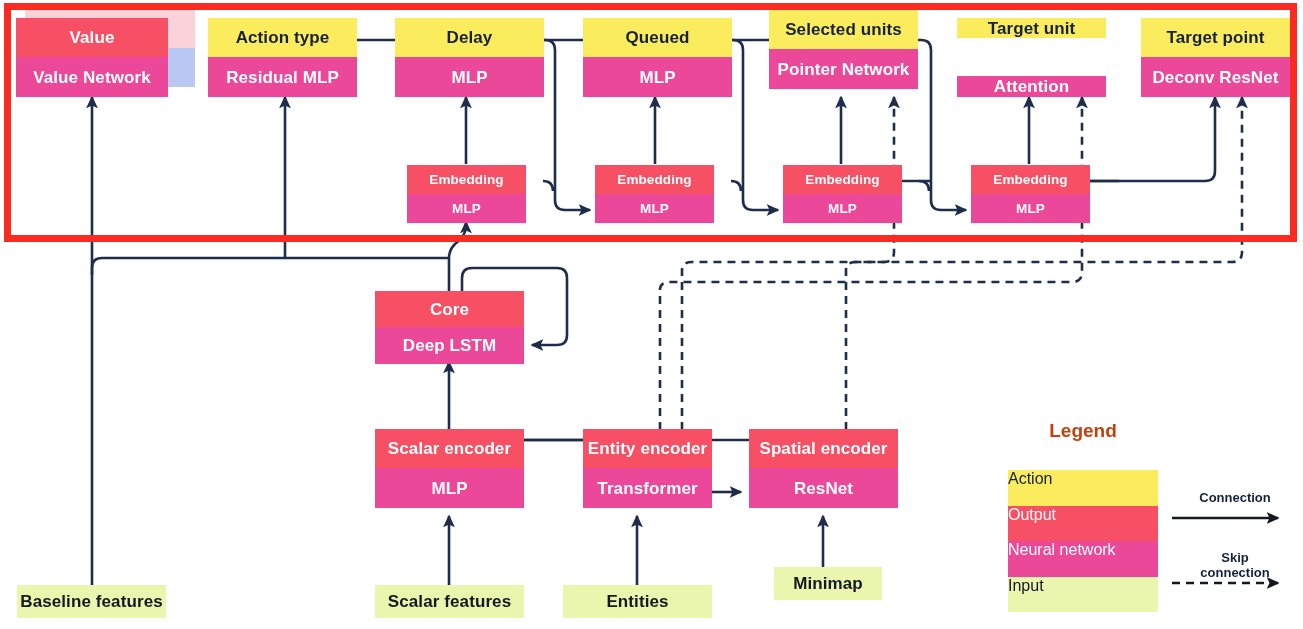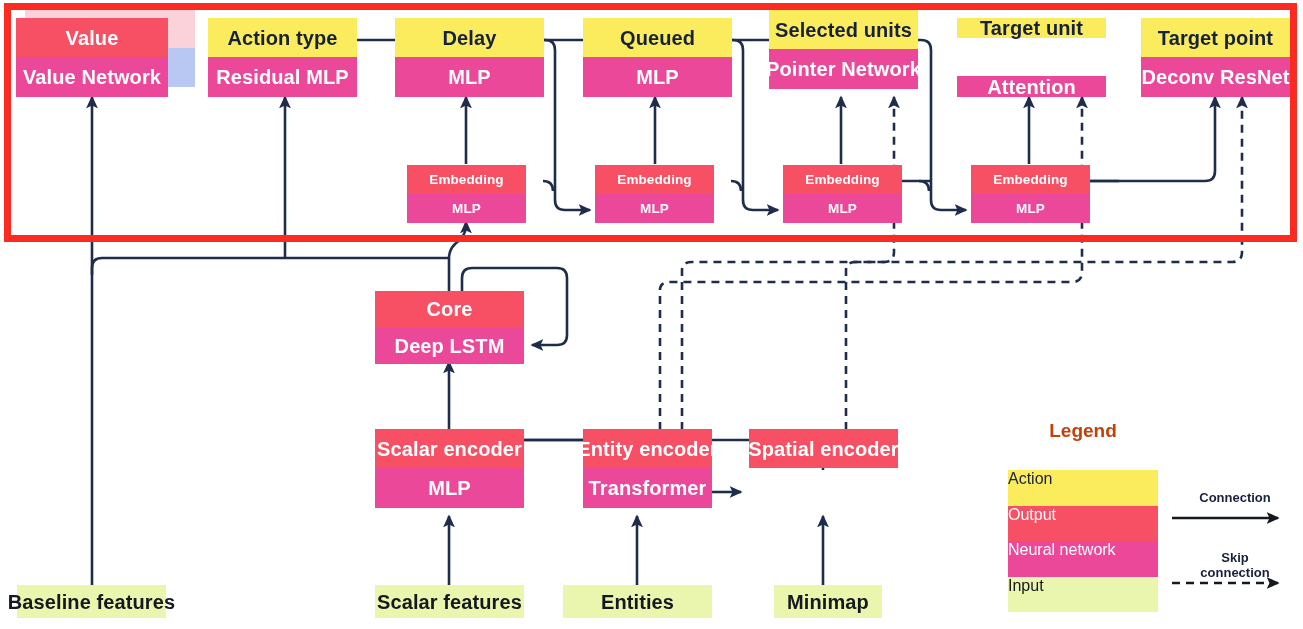--- a/index.html
+++ b/index.html
@@ -29,21 +29,21 @@
     display:flex;
     flex-direction:column;
     z-index:3;
   }
   .node .seg{
     display:flex;
     align-items:center;
     justify-content:center;
     box-sizing:border-box;
     width:100%;
-    font-size:20px;
+    font-size:17px;
     font-weight:700;
     letter-spacing:.1px;
     line-height:1;
     white-space:nowrap;
   }
   .seg.action{ background:#FBEC5D; color:#17213c; }
   .seg.output{ background:#F74F63; color:#ffffff; }
   .seg.net   { background:#ec4899; color:#ffffff; }
   .seg.input { background:#EAF5AE; color:#14181f; }
 
@@ -238,35 +238,36 @@
     <div class="seg net" style="height:40px;">MLP</div>
   </div>
 
   <div class="node" style="left:563px; top:429px; width:149px; height:79px;padding-left:20px;">
     <div class="seg output" style="height:39px;">Entity encoder</div>
     <div class="seg net" style="height:40px;">Transformer</div>
   </div>
 
   <div class="node" style="left:749px; top:429px; width:149px; height:79px;">
     <div class="seg output" style="height:39px;">Spatial encoder</div>
+    <div class="seg net" style="height:40px;">ResNet</div>
   </div>
 
   <div class="node" style="left:17px; top:585px; width:149px; height:33px;">
     <div class="seg input" style="height:33px;">Baseline features</div>
   </div>
 
   <div class="node" style="left:375px; top:585px; width:149px; height:33px;">
     <div class="seg input" style="height:33px;">Scalar features</div>
   </div>
 
   <div class="node" style="left:563px; top:585px; width:149px; height:33px;">
     <div class="seg input" style="height:33px;">Entities</div>
   </div>
 
-  <div class="node" style="left:749px; top:585px; width:133px; height:33px;padding-left:25px;">
+  <div class="node" style="left:749px; top:567px; width:133px; height:33px;padding-left:25px;">
     <div class="seg input" style="height:33px;">Minimap</div>
   </div>
 
   <div id="legend-title">Legend</div>
 
   <div id="legend-stack">
     <div class="seg action">Action</div>
     <div class="seg output">Output</div>
     <div class="seg net">Neural network</div>
     <div class="seg input">Input</div>

